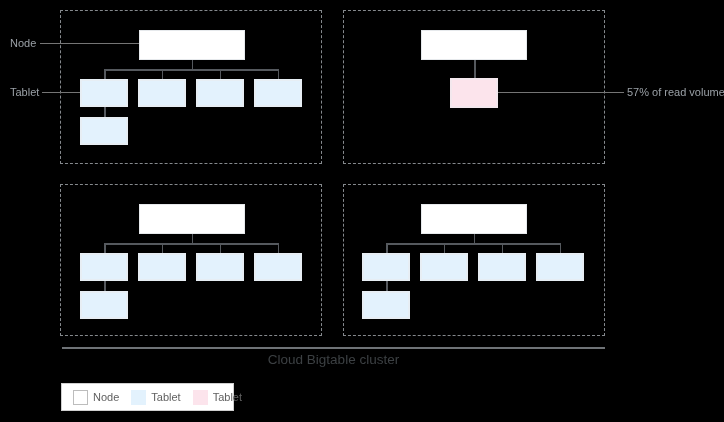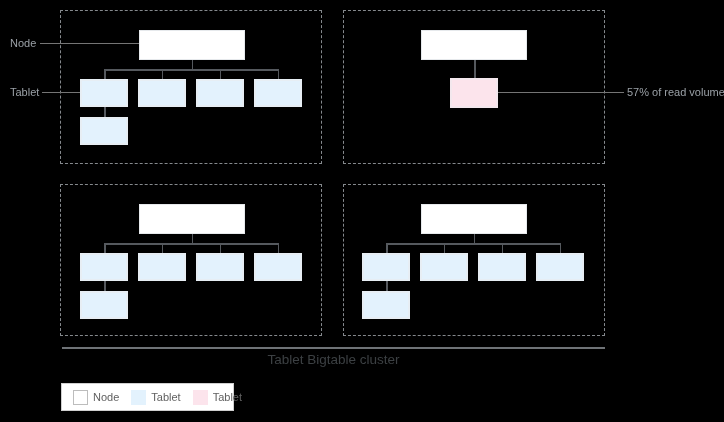--- a/index.html
+++ b/index.html
@@ -174,21 +174,21 @@
   <div class="side-label lbl-node">Node</div>
   <div class="leader leader-node"></div>
 
   <div class="side-label lbl-tablet">Tablet</div>
   <div class="leader leader-tablet"></div>
 
   <div class="leader leader-annot"></div>
   <div class="side-label lbl-annot">57% of read volume</div>
 
   <div class="cluster-line"></div>
-  <div class="cluster-title">Tablet Bigtable cluster</div>
+  <div class="cluster-title">Cloud Bigtable cluster</div>
 
   <div class="legend">
     <div class="legend-item">
       <span class="swatch swatch-node"></span>
       <span class="legend-label">Node</span>
     </div>
     <div class="legend-item">
       <span class="swatch swatch-tablet"></span>
       <span class="legend-label">Tablet</span>
     </div>

